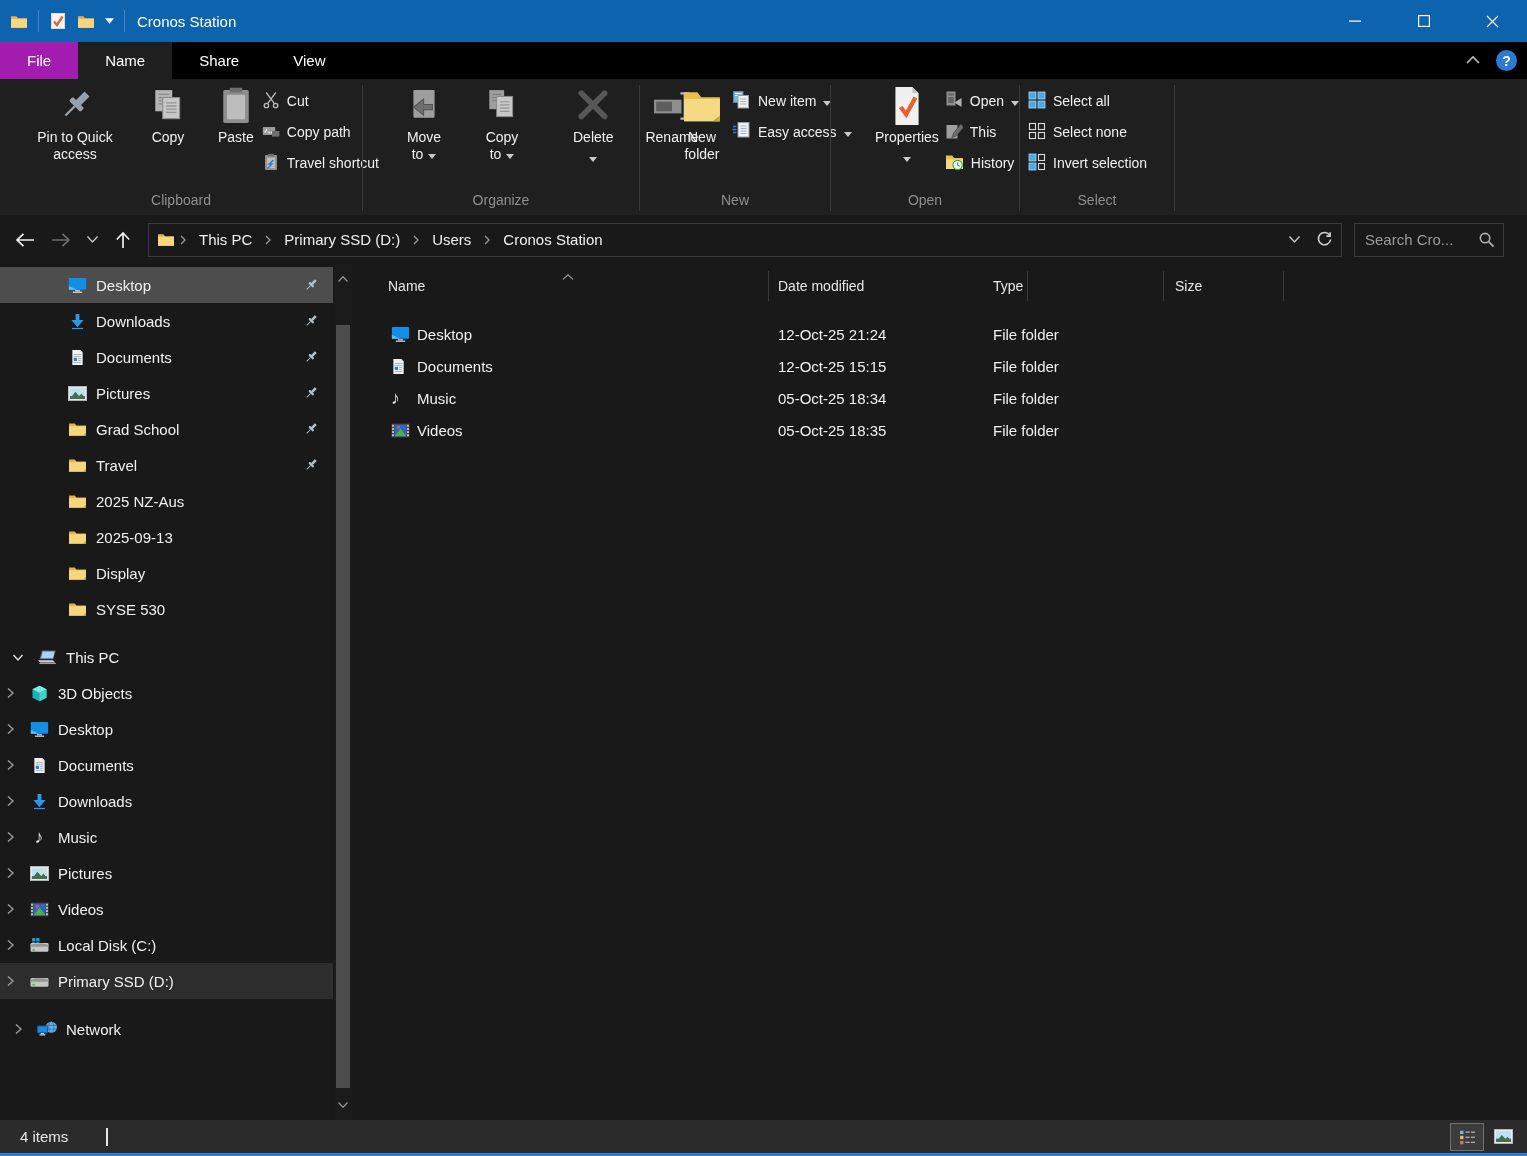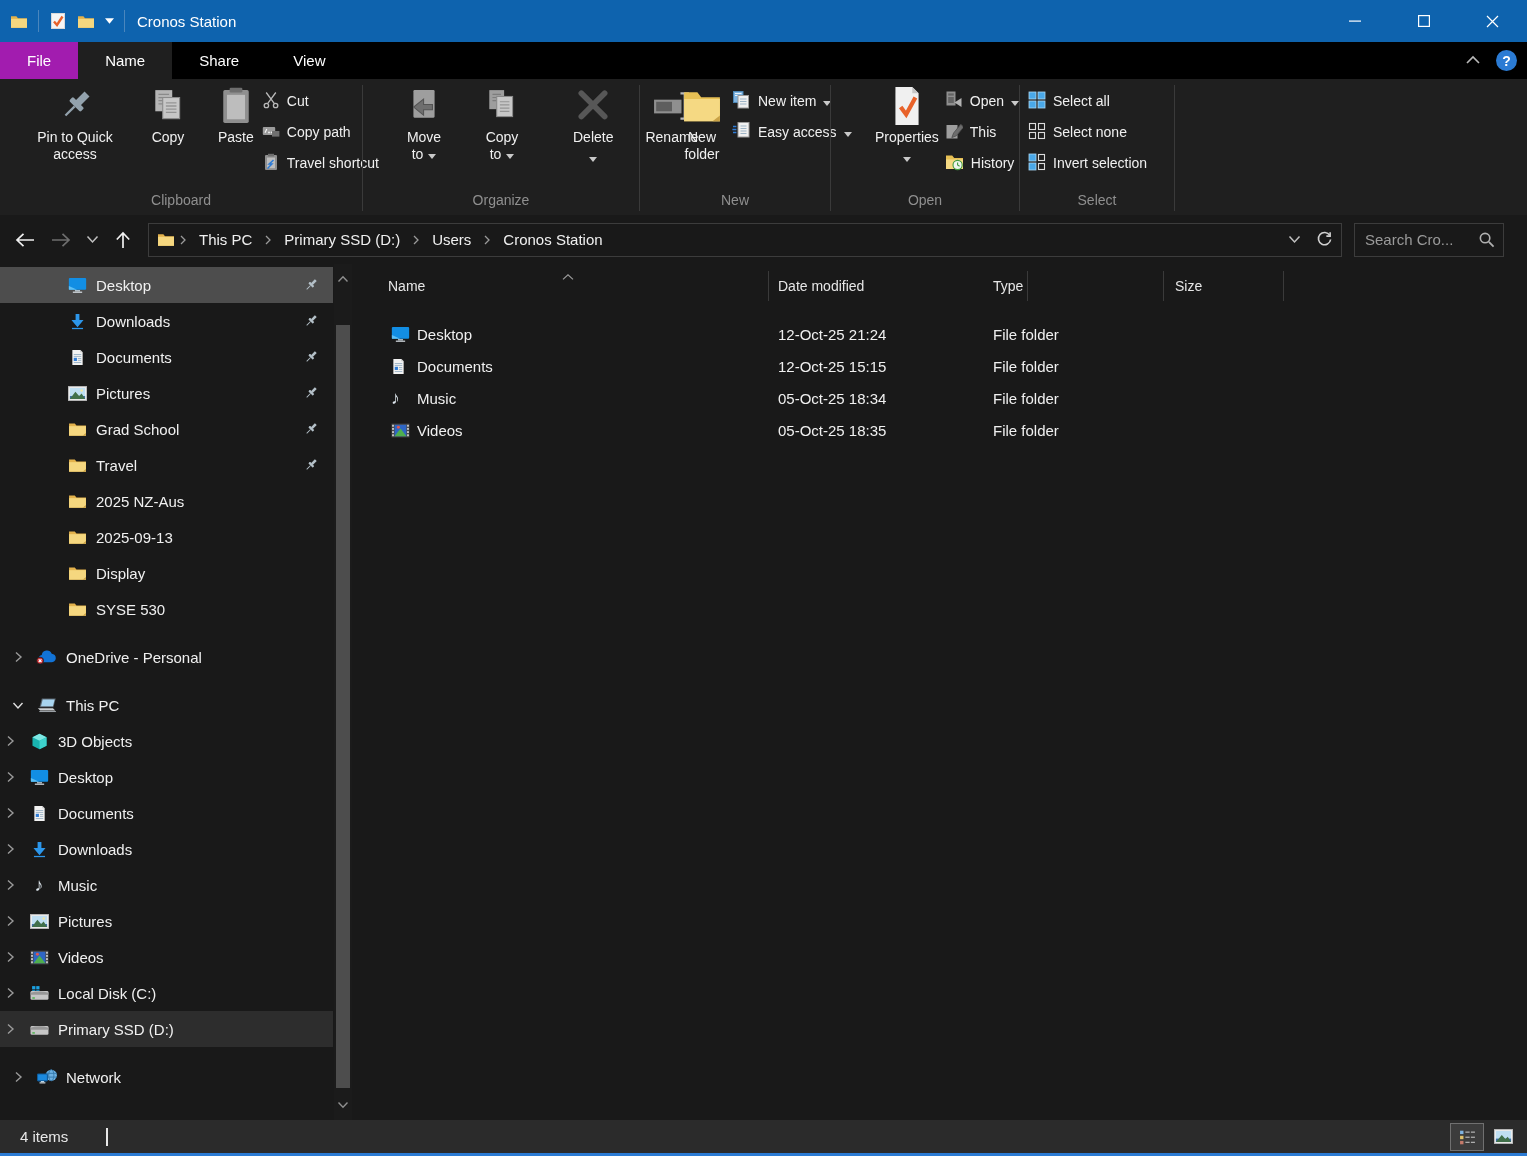--- a/index.html
+++ b/index.html
@@ -698,35 +698,20 @@
               <path d="M1 2.2h5.4l1.6 2H17v9.6H1z" fill="#e3b24c"></path>
               <path d="M1 4.8h16v9H1z" fill="#f5d77f"></path>
               <path d="M13.8 13.8l3.2-2.6v2.6z" fill="#c9a246"></path>
             </svg>
           </span>
           <span class="slabel">SYSE 530</span>
         </div>
         <div class="side-row lvl-root gap-top">
           <span class="chev">
             <svg width="16" height="16" viewBox="0 0 16 16">
-              <path d="M6 3.5L11 8l-5 4.5" stroke="#9a9a9a" stroke-width="1.4" fill="none"></path>
-            </svg>
-          </span>
-          <span class="sicon">
-            <svg width="22" height="16" viewBox="0 0 21 15">
-              <path d="M6 12.6a3.6 3.6 0 0 1-.5-7.1A5 5 0 0 1 15 4.3a4 4 0 0 1-.5 8.3z" fill="#1273d6"></path>
-              <circle cx="3.9" cy="11" r="3.3" fill="#d13438" stroke="#191919" stroke-width="0.8"></circle>
-              <path d="M2.6 9.7l2.6 2.6m0-2.6l-2.6 2.6" stroke="#fff" stroke-width="1.1"></path>
-            </svg>
-          </span>
-          <span class="slabel">OneDrive - Personal</span>
-        </div>
-        <div class="side-row lvl-root gap-top">
-          <span class="chev">
-            <svg width="16" height="16" viewBox="0 0 16 16">
               <path d="M3.5 6L8 11l4.5-5" stroke="#e0e0e0" stroke-width="1.4" fill="none"></path>
             </svg>
           </span>
           <span class="sicon">
             <svg width="21" height="16" viewBox="0 0 20 15">
               <path d="M4.6 1.2h13.2l-2.2 8.4H2.4z" fill="#5b6670"></path>
               <path d="M5.4 2.2h11.4l-1.6 6.4H3.8z" fill="#a8d4ef"></path>
               <path d="M0.8 10.6h14.4l2.2 2.2H3z" fill="#cfd3d6"></path>
               <rect x="2.2" y="13.2" width="15.8" height="1" fill="#9aa0a5"></rect>
             </svg>

